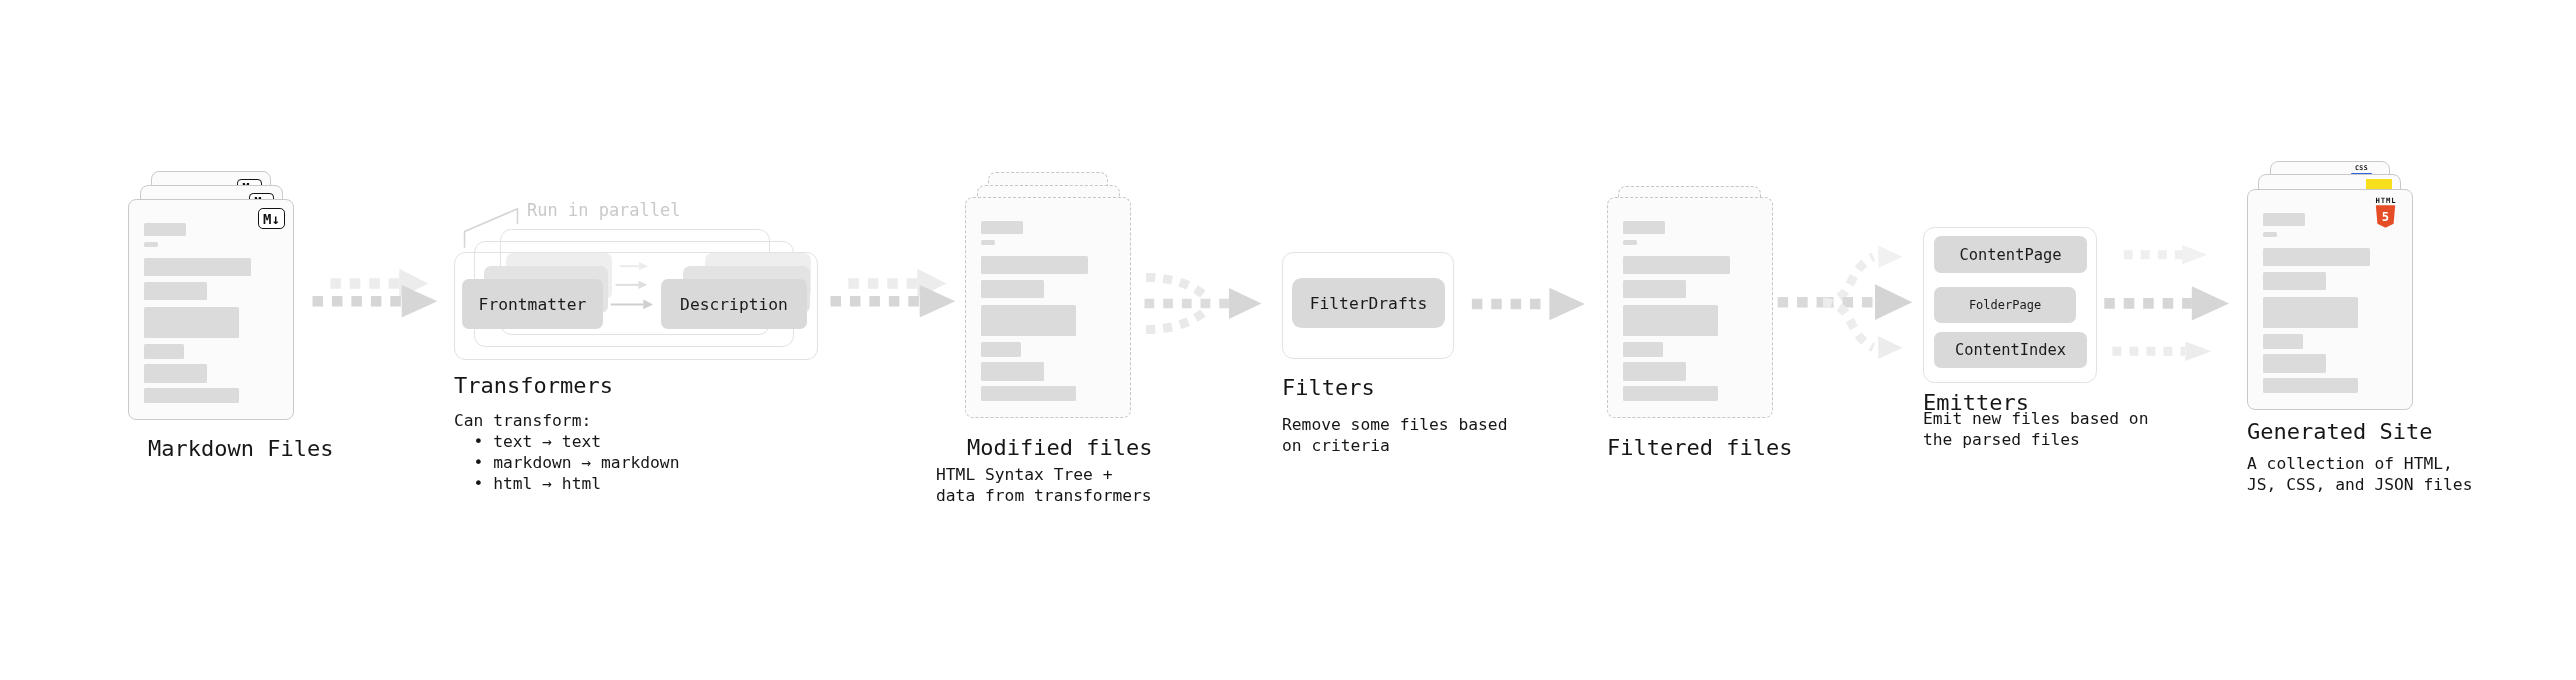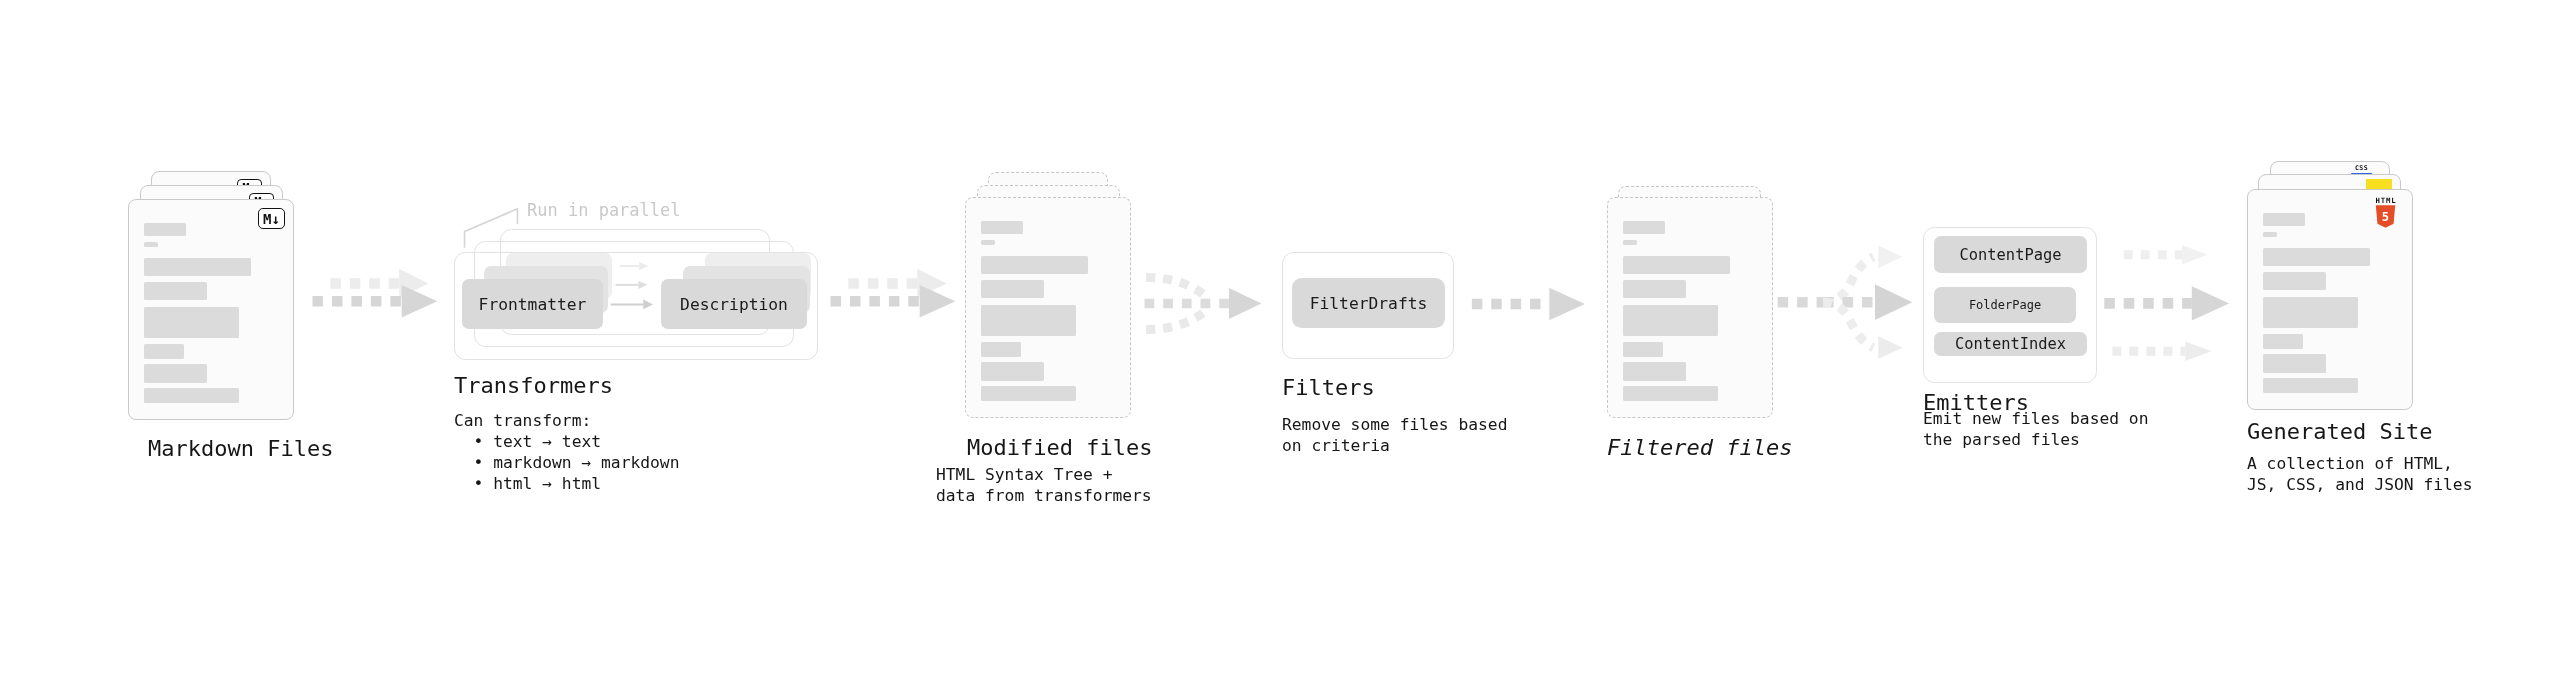--- a/index.html
+++ b/index.html
@@ -158,36 +158,36 @@
       <div class="bar t"></div>
         <div class="bar s"></div>
         <div class="bar a"></div>
         <div class="bar b"></div>
       <div class="bar c"></div>
         <div class="bar d"></div>
         <div class="bar e"></div>
         <div class="bar f"></div>
     </div>
   </div>
-  <div class="stage-title" style="left:1607px;top:435px;font-style:italic;">Filtered files</div>
+  <div class="stage-title" style="left:1607px;top:435px;">Filtered files</div>
 
   <svg class="abs" style="left:1776px;top:242px;" width="142" height="122" viewBox="0 0 175 150">
     <line x1="2" y1="74" x2="58" y2="74" stroke="#d9d9d9" stroke-width="13" stroke-dasharray="13 11"></line>
     <path d="M 58 74 Q 82 74 93 48 Q 103 26 120 18" fill="none" stroke="#ededed" stroke-width="11" stroke-dasharray="11 10"></path>
     <polygon points="126,4 156,18 126,32" fill="#f1f1f1"></polygon>
     <line x1="58" y1="74" x2="122" y2="74" stroke="#d9d9d9" stroke-width="13" stroke-dasharray="13 11"></line>
     <polygon points="122,52 168,74 122,96" fill="#d4d4d4"></polygon>
     <path d="M 58 74 Q 82 74 93 100 Q 103 122 120 130" fill="none" stroke="#ededed" stroke-width="11" stroke-dasharray="11 10"></path>
     <polygon points="126,116 156,130 126,144" fill="#ececec"></polygon>
   </svg>
 
   <div class="group-box" style="left:1923px;top:227px;width:174px;height:156px;"></div>
   <div class="pill" style="left:1934px;top:236px;width:153px;height:37px;font-size:15.4px;">ContentPage</div>
   <div class="pill" style="left:1934px;top:287px;width:142px;height:36px;font-size:12px;">FolderPage</div>
-  <div class="pill" style="left:1934px;top:332px;width:153px;height:24px;font-size:15.4px;">ContentIndex</div>
+  <div class="pill" style="left:1934px;top:332px;width:153px;height:36px;font-size:15.4px;">ContentIndex</div>
   <div class="stage-title" style="left:1923px;top:390px;">Emitters</div>
   <div class="stage-desc" style="left:1923px;top:408px;">Emit new files based on
 the parsed files</div>
 
   <svg class="abs" style="left:2101px;top:245px;" width="146" height="120" viewBox="0 0 180 148">
     <line x1="28" y1="12" x2="100" y2="12" stroke="#efefef" stroke-width="11" stroke-dasharray="11 10"></line>
     <polygon points="100,0 131,12 100,24" fill="#f1f1f1"></polygon>
     <line x1="4" y1="72" x2="112" y2="72" stroke="#d6d6d6" stroke-width="13" stroke-dasharray="13 11"></line>
     <polygon points="112,51 158,72 112,93" fill="#d6d6d6"></polygon>
     <line x1="14" y1="131" x2="104" y2="131" stroke="#ececec" stroke-width="11" stroke-dasharray="11 10"></line>

